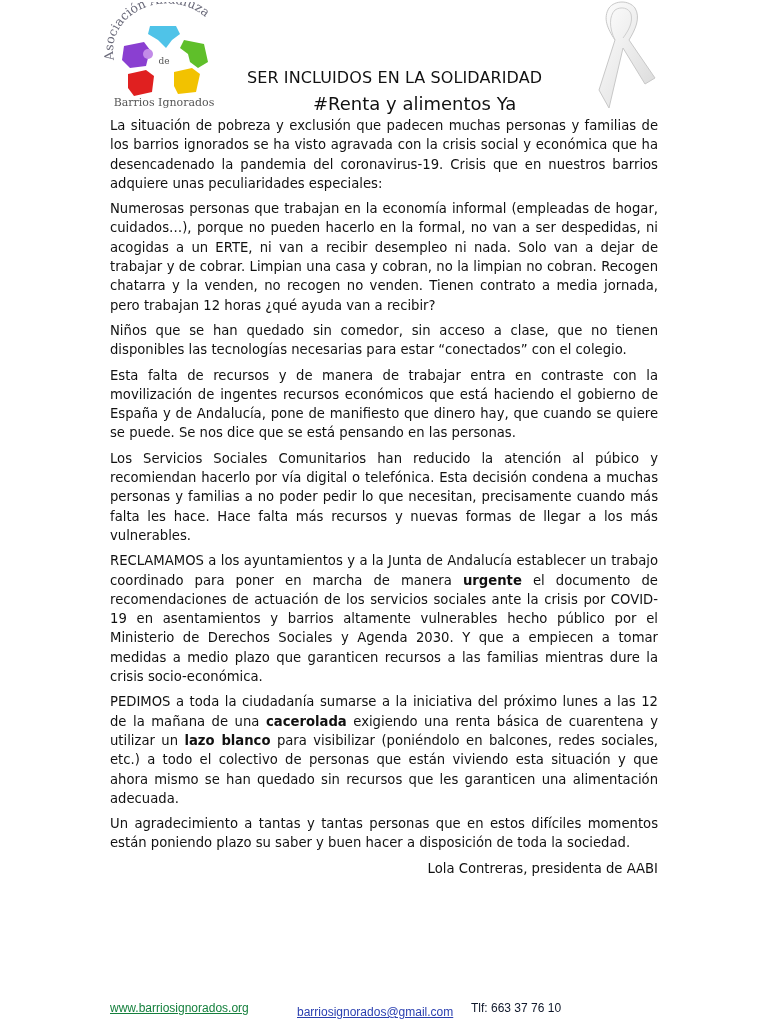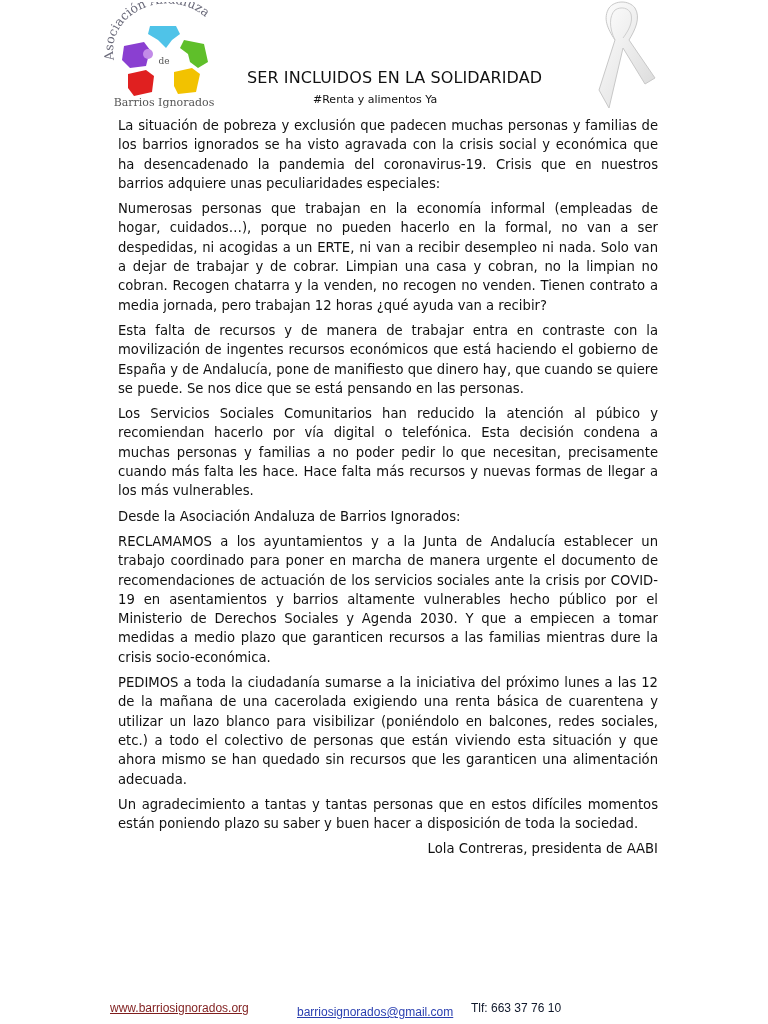--- a/index.html
+++ b/index.html
@@ -3,24 +3,24 @@
 <meta charset="utf-8">
 <style>
   html, body { margin:0; padding:0; background:#ffffff; }
   body { width:768px; height:1024px; position:relative; overflow:hidden;
          font-family:"DejaVu Sans", sans-serif; color:#111; }
   .logo { position:absolute; left:92px; top:2px; width:146px; height:110px; }
   .logo svg { width:146px; height:110px; }
   .ribbon { position:absolute; left:585px; top:0; width:80px; height:118px; }
   .ribbon svg { width:80px; height:118px; }
   .title { position:absolute; left:247px; top:68px; font-size:16px; letter-spacing:0.1px; }
-  .subtitle { position:absolute; left:313px; top:93px; font-size:11px; }
+  .subtitle { position:absolute; left:313px; top:93px; font-size:18px; }
   .body { position:absolute; left:110px; top:116px; width:548px; font-size:13.2px; line-height:19.3px; }
-  .body p { margin:0 0 6px 8px; text-align:justify; }
-  .body b { font-weight:normal; }
+  .body p { margin:0 0 6px 0; text-align:justify; }
+  .body b { font-weight:bold; }
   .signature { text-align:right !important; margin-top:2px !important; }
   .footer { position:absolute; top:1001px; left:110px; width:500px; font-family:"Liberation Sans", sans-serif; font-size:12px; }
   .footer a { color:#2a3fb0; text-decoration:underline; }
   .f-web { position:absolute; left:0; top:0; }
   .f-mail { position:absolute; left:187px; top:4px; }
   .f-tel { position:absolute; left:361px; top:0; color:#0f172a; }
 </style>
 </head>
 <body>
 
@@ -66,26 +66,26 @@
     <path d="M30 40 C24 28 24 16 30 10 C36 6 44 8 46 14 C48 22 44 30 38 38" fill="none" stroke="#cfcfcf" stroke-width="1"></path>
   </svg>
 </div>
 
 <div class="title">SER INCLUIDOS EN LA SOLIDARIDAD</div>
 <div class="subtitle">#Renta y alimentos Ya</div>
 
 <div class="body">
   <p>La situación de pobreza y exclusión que padecen muchas personas y familias de los barrios ignorados se ha visto agravada con la crisis social y económica que ha desencadenado la pandemia del coronavirus-19. Crisis que en nuestros barrios adquiere unas peculiaridades  especiales:</p>
   <p>Numerosas personas que trabajan en la economía informal (empleadas de hogar, cuidados…), porque no pueden hacerlo en la formal, no van a ser despedidas, ni acogidas a un ERTE, ni van a recibir desempleo ni nada. Solo van a dejar de trabajar y de cobrar. Limpian una casa y cobran, no la limpian no cobran. Recogen chatarra y la venden, no recogen  no venden. Tienen contrato a media jornada, pero trabajan 12 horas ¿qué ayuda van a recibir?</p>
+  <p>Niños que se han quedado sin comedor, sin acceso a clase, que no tienen disponibles las tecnologías necesarias para estar “conectados” con el colegio.</p>
   <p>Esta falta de recursos y de manera de trabajar entra en contraste con la movilización de ingentes recursos económicos que está haciendo el gobierno de España y de Andalucía, pone de manifiesto que dinero hay, que cuando se quiere se puede. Se nos dice que se está pensando en las personas.</p>
   <p>Los Servicios Sociales Comunitarios han reducido la atención al púbico y recomiendan hacerlo por vía digital o telefónica. Esta decisión condena a muchas personas y familias a no poder pedir lo que necesitan, precisamente cuando más falta les hace. Hace falta más recursos y nuevas formas de llegar a los más vulnerables.</p>
-  <p>Desde la Asociación Andaluza de Barrios Ignorados:</p>
   <p><span>RECLAMAMOS a los ayuntamientos y a la Junta de Andalucía establecer un trabajo coordinado para poner en marcha de manera </span><b>urgente</b><span> el documento de recomendaciones de actuación de los servicios sociales ante la crisis por COVID-19 en asentamientos y barrios altamente vulnerables hecho público por el Ministerio de Derechos Sociales y Agenda 2030. Y que a empiecen a tomar medidas a medio plazo que garanticen recursos a las familias mientras dure la crisis socio-económica.</span></p>
   <p><span>PEDIMOS a toda la ciudadanía sumarse a la iniciativa del próximo lunes a las 12 de la mañana de una </span><b>cacerolada</b><span> exigiendo una renta básica de cuarentena y utilizar un </span><b>lazo blanco</b><span> para visibilizar (poniéndolo en balcones, redes sociales, etc.) a todo el colectivo de personas que están viviendo esta situación y que ahora mismo se han quedado sin recursos que les garanticen una alimentación adecuada.</span></p>
   <p>Un agradecimiento a tantas y tantas personas que en estos difíciles momentos están poniendo plazo su saber y buen hacer a disposición de toda la sociedad.</p>
   <p class="signature">Lola Contreras, presidenta de AABI</p>
 </div>
 
 <div class="footer">
-  <a class="f-web" href="#" style="color: #7f1d1d;">www.barriosignorados.org</a>
+  <a class="f-web" href="#" style="color: #15803d;">www.barriosignorados.org</a>
   <a class="f-mail" href="#" style="color: rgb(42, 63, 176);">barriosignorados@gmail.com</a>
   <span class="f-tel">Tlf: 663 37 76 10</span>
 </div>
 
 </body></html>

